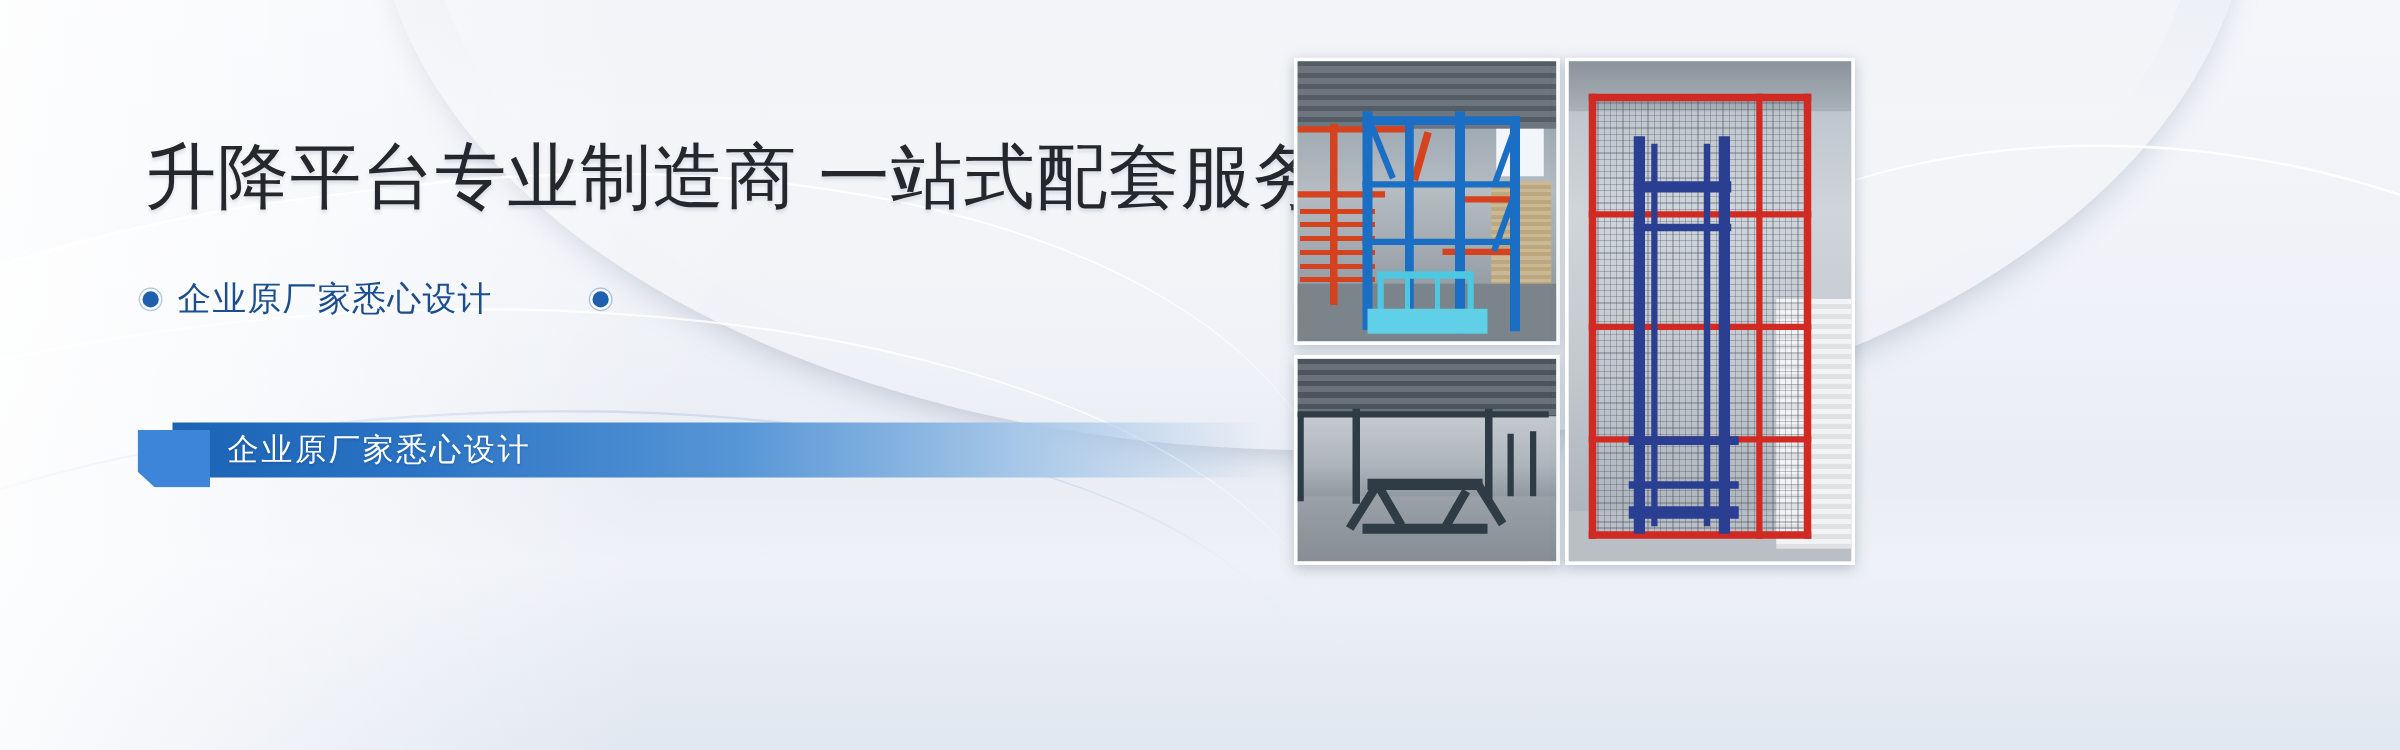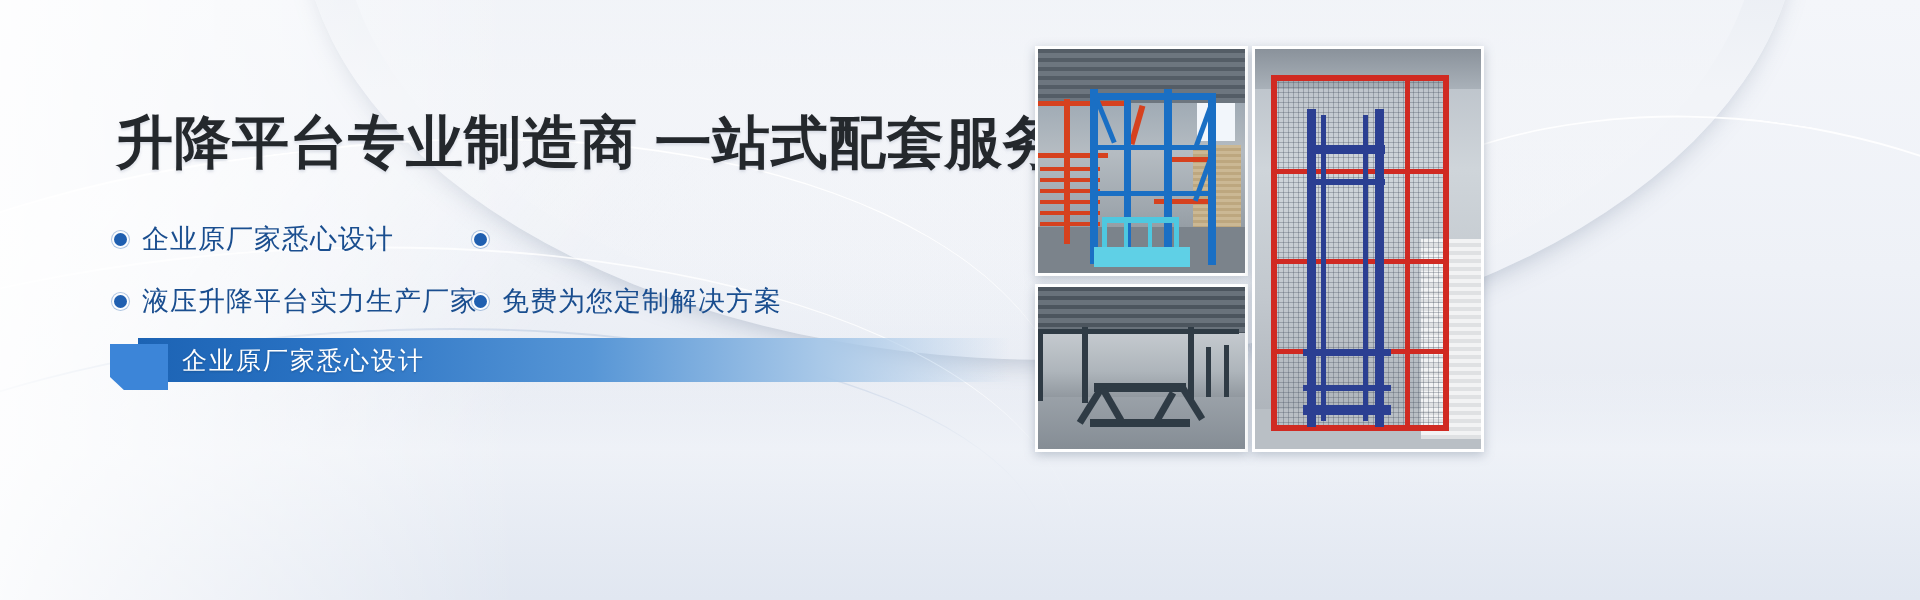--- a/index.html
+++ b/index.html
@@ -74,21 +74,21 @@
   }
   .left-fade{
     position:absolute;left:0;top:0;width:520px;height:600px;
     background:linear-gradient(90deg,rgba(255,255,255,.85) 0%,rgba(255,255,255,0) 100%);
   }
 
   
   .content{position:absolute;left:110px;top:0;width:960px;height:600px;}
   .headline{
     position:absolute;left:6px;top:110px;
-    font-size:57px;line-height:64px;font-weight:bold;
+    font-size:57px;line-height:64px;font-weight:normal;
     color:#24282c;letter-spacing:1px;white-space:nowrap;
     text-shadow:0 2px 3px rgba(160,170,190,.35);
   }
   .bullets{position:absolute;left:4px;top:208px;width:860px;}
   .bullet-row{display:flex;align-items:center;height:62px;}
   .bullet{display:flex;align-items:center;}
   .bullet.col1{width:360px;}
   .bullet.col2{width:440px;}
   .dot{
     width:13px;height:13px;border-radius:50%;flex:0 0 auto;
@@ -194,30 +194,20 @@
       <div class="bullet-row">
         <div class="bullet col1">
           <span class="dot"></span>
           <span class="bullet-text">企业原厂家悉心设计</span>
         </div>
         <div class="bullet col2">
           <span class="dot"></span>
         </div>
       </div>
 
-      <div class="bullet-row">
-        <div class="bullet col1">
-          <span class="dot"></span>
-          <span class="bullet-text">液压升降平台实力生产厂家</span>
-        </div>
-        <div class="bullet col2">
-          <span class="dot"></span>
-          <span class="bullet-text">免费为您定制解决方案</span>
-        </div>
-      </div>
 
     </div>
   </div>
 
   <div class="ribbon">
     <div class="ribbon-bar"></div>
     <div class="ribbon-tab"></div>
     <div class="ribbon-text">企业原厂家悉心设计</div>
   </div>
 

